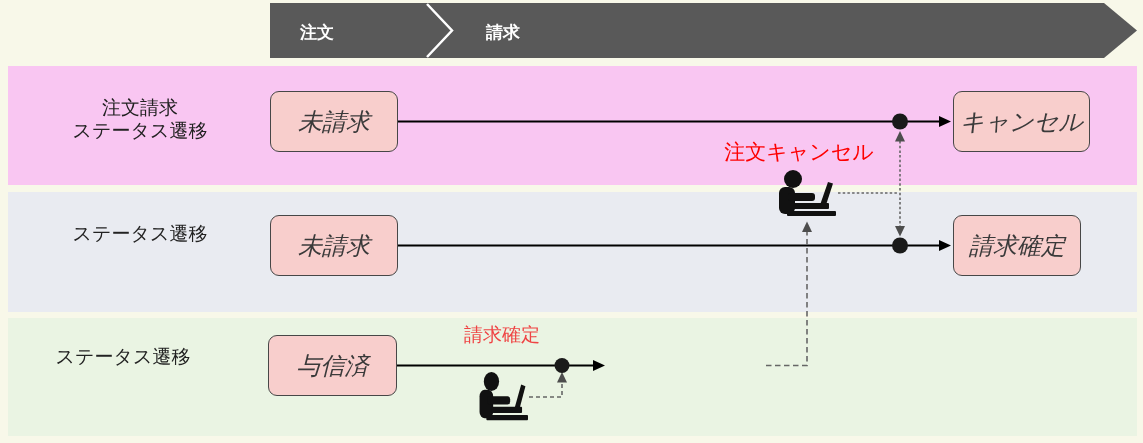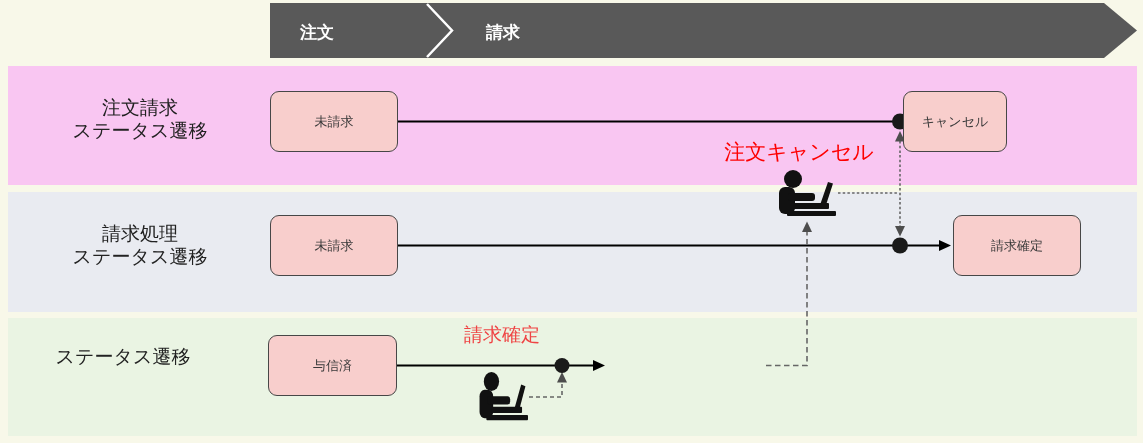--- a/index.html
+++ b/index.html
@@ -11,23 +11,23 @@
   #lane3{top:318px;height:118px;background:#eaf4e3;}
   .overlay{position:absolute;left:0;top:0;z-index:2;pointer-events:none;}
   .lane-label{position:absolute;z-index:3;text-align:center;color:#222;
               font-size:19px;line-height:23px;}
   #ll1{left:20px;top:96px;width:240px;}
   #ll2{left:20px;top:222px;width:240px;}
   #ll3{left:3px;top:345px;width:240px;}
   .lane-label span{display:block;}
   .node{position:absolute;z-index:3;box-sizing:border-box;background:#f8cecc;
         border:1.5px solid #474747;border-radius:9px;display:flex;align-items:center;
-        justify-content:center;font-size:13px;color:#3a3a3a;}
+        justify-content:center;font-size:24px;color:#3a3a3a;font-style:italic;}
   #n1{left:270px;top:91px;width:128px;height:61px;}
-  #n2{left:903px;top:91px;width:104px;height:61px;}
+  #n2{left:953px;top:91px;width:137px;height:61px;}
   #n3{left:270px;top:215px;width:128px;height:61px;}
   #n4{left:953px;top:215px;width:128px;height:61px;}
   #n5{left:268px;top:335px;width:129px;height:61px;}
   #n6{left:607px;top:336px;width:158px;height:60px;}
   .banner-label{position:absolute;z-index:3;color:#ffffff;font-weight:bold;
                 font-size:17px;width:64px;text-align:center;top:21px;}
   #bs1{left:285px;}
   #bs2{left:471px;}
   .action{position:absolute;z-index:3;font-weight:normal;text-align:center;}
   #act-cancel{left:718px;top:138px;width:162px;font-size:21px;color:#fe0000;}
@@ -86,21 +86,20 @@
   </svg>
 
   <div class="banner-label" id="bs1">注文</div>
   <div class="banner-label" id="bs2">請求</div>
 
   <div class="lane-label" id="ll1">
     <span>注文請求</span>
     <span>ステータス遷移</span>
   </div>
   <div class="lane-label" id="ll2">
-    <span>請求処理</span>
     <span>ステータス遷移</span>
   </div>
   <div class="lane-label" id="ll3">
     <span>ステータス遷移</span>
   </div>
 
   <div class="node" id="n1">未請求</div>
   <div class="node" id="n2">キャンセル</div>
   <div class="node" id="n3">未請求</div>
   <div class="node" id="n4">請求確定</div>

